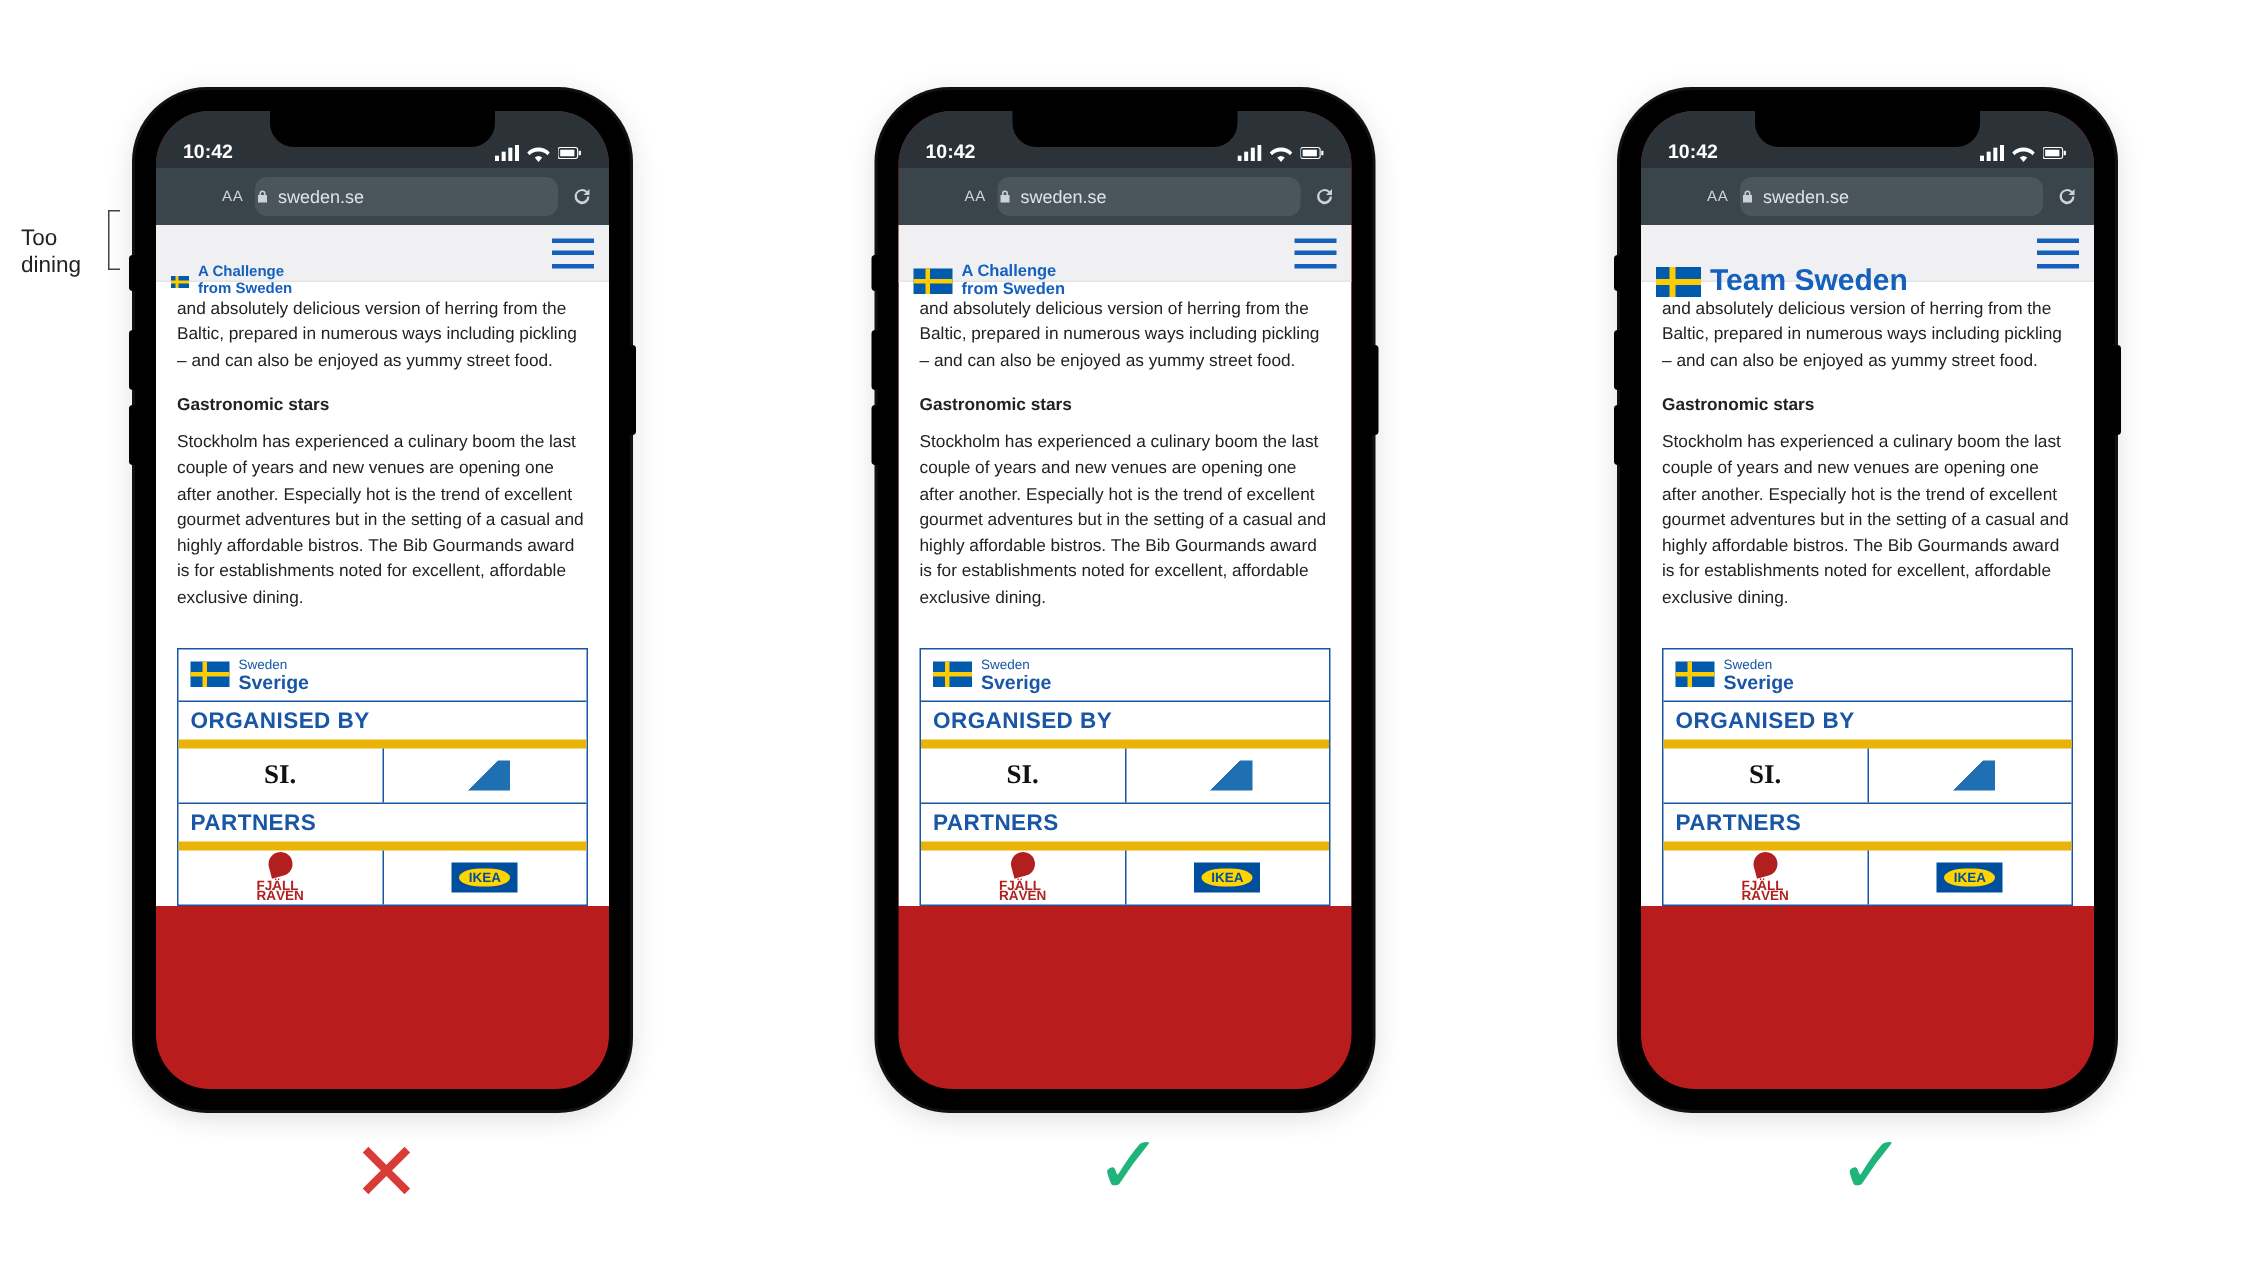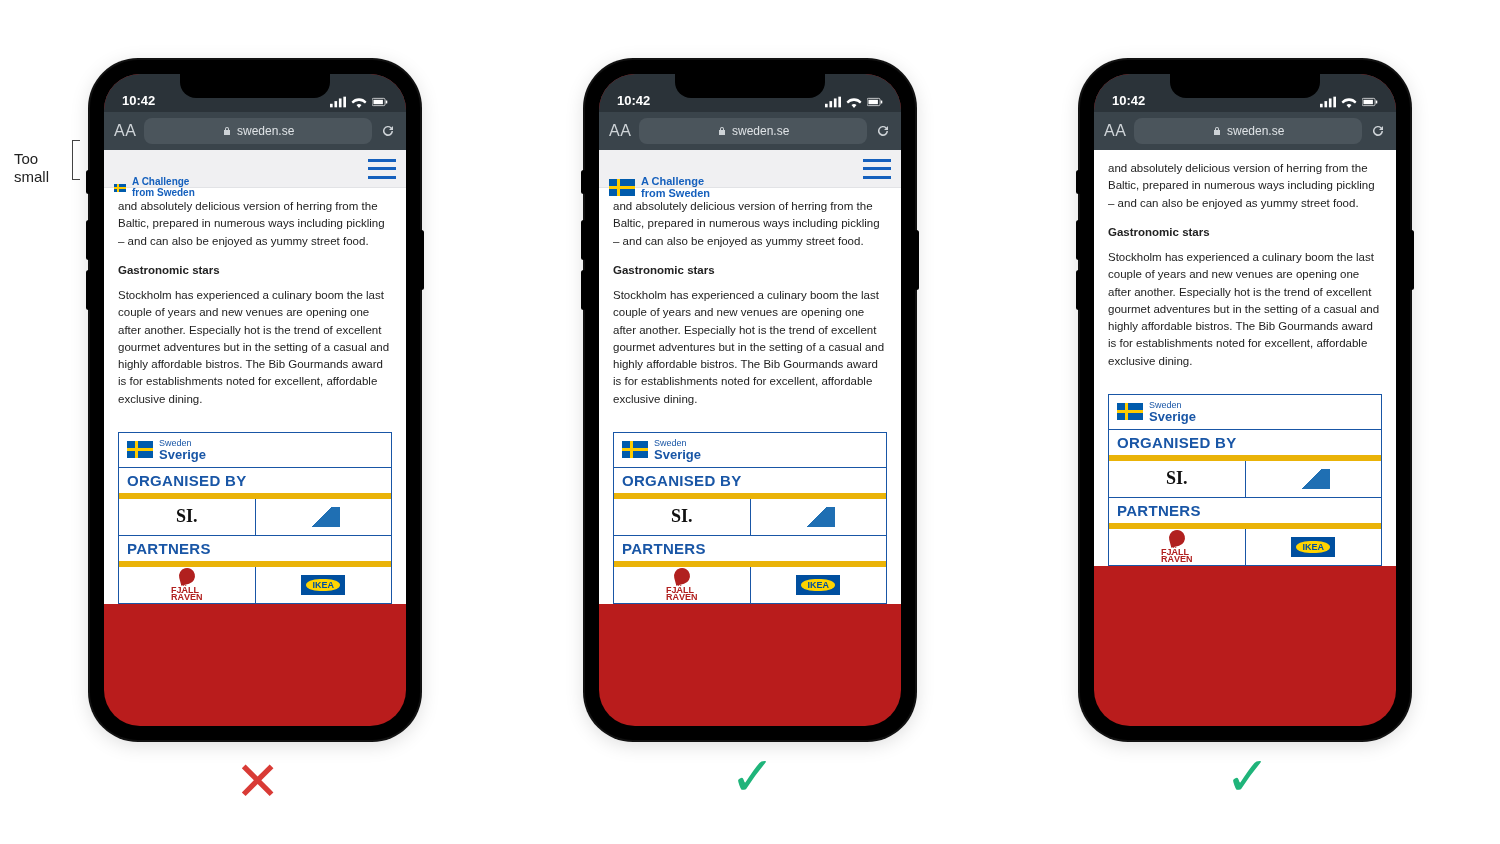--- a/index.html
+++ b/index.html
@@ -71,22 +71,22 @@
   }
   .sb-icons { display:flex; gap:5px; align-items:center; }
   .sb-icons svg { width:16px; height:12px; fill:#fff; }
 
   .urlbar {
     height:38px; background:#3a444b;
     display:flex; align-items:center; justify-content:space-between;
     padding:0 10px; font-size:12px; color:#cfd4d8;
   }
   .urlbox { flex:1; margin:0 8px; background:#4b555c; border-radius:8px; height:26px;
-    display:flex; align-items:center; justify-content:center; gap:5px; color:#dfe3e6; font-size:12px; }
-  .aa { font-size:16px; letter-spacing:.5px; }
+    display:flex; align-items:center; justify-content:flex-start; gap:5px; color:#dfe3e6; font-size:12px; }
+  .aa { font-size:10px; letter-spacing:.5px;margin-left:34px; }
 
   .page { background:#fff; }
 
   .topbar {
     height:38px; background:#f0f0f2; border-bottom:1px solid #e2e3e6;
     display:flex; align-items:center; justify-content:space-between;
     padding:0 10px;
   }
   .logo-area { display:flex; align-items:center; gap:6px;margin-top:38px; }
   .se-flag { display:inline-block; position:relative; background:#005BAC; }
@@ -141,21 +141,21 @@
   .p2 { top:60px; left:585px; }
   .p3 { top:60px; left:1080px; }
 
 </style>
 </head>
 <body>
 
 <div class="canvas">
 
   <div class="annotation" style="white-space:pre;">Too
-small</div>
+dining</div>
   <div class="annotation-bracket"></div>
 
   <div class="phone p1">
     <div class="side-btn btn-mute"></div>
       <div class="side-btn btn-vol1"></div>
       <div class="side-btn btn-vol2"></div>
       <div class="side-btn btn-power"></div>
     <div class="screen">
       <div class="notch"></div>
       <div class="statusbar">
@@ -377,20 +377,31 @@
           <svg width="10" height="10" viewBox="0 0 10 10">
               <path fill="#cdd2d6" d="M3 4V3a2 2 0 014 0v1h1v5H2V4h1zm1 0h2V3a1 1 0 00-2 0v1z"></path>
             </svg>
           <span>sweden.se</span>
         </div>
         <svg width="16" height="16" viewBox="0 0 16 16">
             <path fill="#cdd2d6" d="M13 8a5 5 0 11-1.5-3.5L13 3v4H9l1.6-1.6A3.5 3.5 0 1011.5 8H13z"></path>
           </svg>
       </div>
       <div class="page">
+        <div class="topbar">
+          <div class="logo-area">
+            <span class="se-flag flag-lg"></span>
+            <div class="logo-text-big">Team Sweden</div>
+          </div>
+          <div class="burger">
+              <span></span>
+              <span></span>
+              <span></span>
+            </div>
+        </div>
         <div class="body-text">
           <p>and absolutely delicious version of herring from the Baltic, prepared in numerous ways including pickling – and can also be enjoyed as yummy street food.</p>
           <p class="subhead">Gastronomic stars</p>
           <p>Stockholm has experienced a culinary boom the last couple of years and new venues are opening one after another. Especially hot is the trend of excellent gourmet adventures but in the setting of a casual and highly affordable bistros. The Bib Gourmands award is for establishments noted for excellent, affordable exclusive dining.</p>
         </div>
         <div class="footerbox">
           <div class="fb-head">
             <span class="se-flag flag-md"></span>
             <div class="fh-text">
               <div class="l1">Sweden</div>

